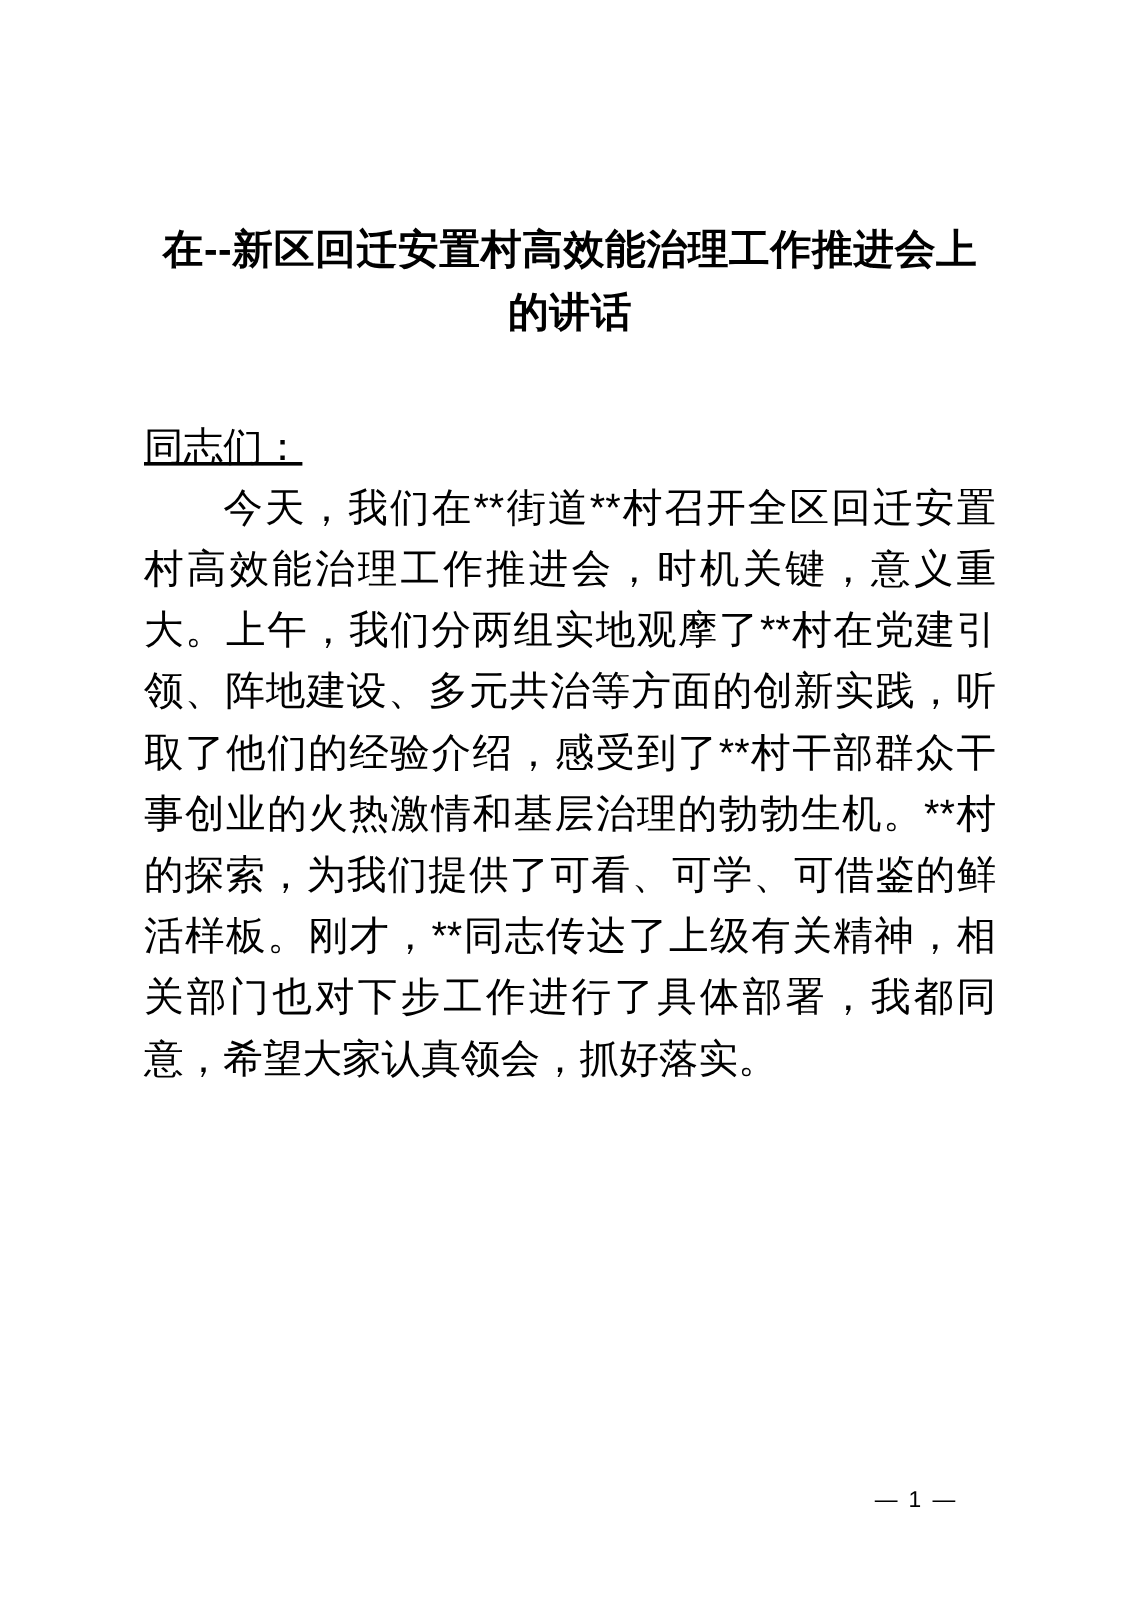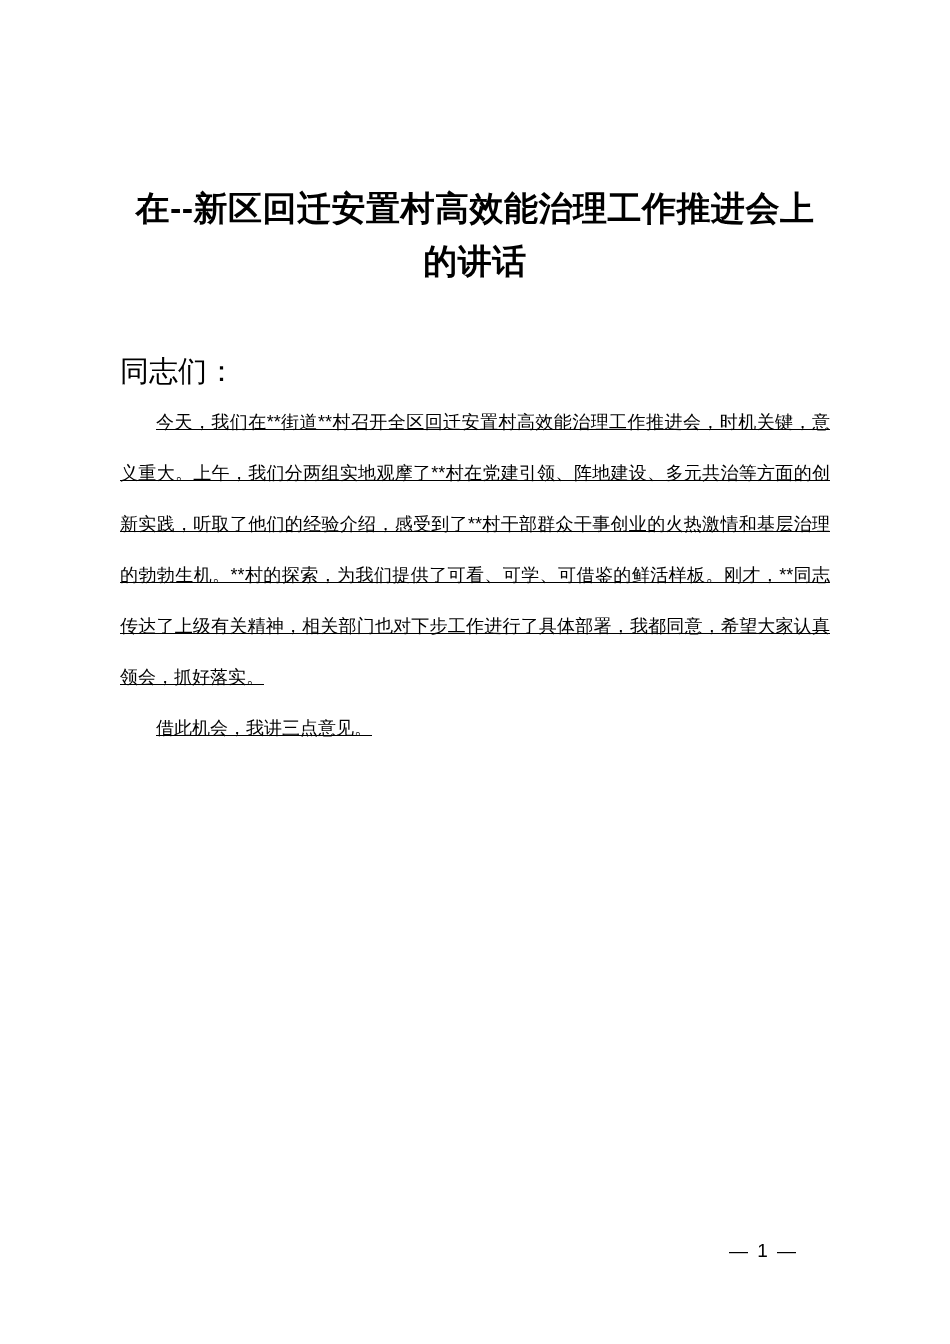--- a/index.html
+++ b/index.html
@@ -22,31 +22,31 @@
   .doc-title {
     margin: 0 0 58px 0;
     font-size: 34px;
     font-weight: bold;
     line-height: 53px;
     text-align: center;
     letter-spacing: 0.5px;
   }
   .salutation {
     margin: 0;
-    font-size: 29px;
+    font-size: 33px;
     line-height: 51px;
     text-align: justify;
+    text-decoration: underline;
   }
   .para {
     margin: 0;
-    font-size: 18px;
+    font-size: 33px;
     line-height: 51px;
     text-indent: 2em;
     text-align: justify;
-    text-decoration: underline;
   }
   .section-heading {
     margin: 0;
     font-size: 25px;
     font-weight: bold;
     line-height: 51px;
     text-indent: 2em;
     text-align: justify;
   }
   .page-footer {
@@ -63,19 +63,18 @@
 <body>
 
 <div class="page">
 
   <h1 class="doc-title">在--新区回迁安置村高效能治理工作推进会上的讲话</h1>
 
   <p class="salutation">同志们：</p>
 
   <p class="para">今天，我们在**街道**村召开全区回迁安置村高效能治理工作推进会，时机关键，意义重大。上午，我们分两组实地观摩了**村在党建引领、阵地建设、多元共治等方面的创新实践，听取了他们的经验介绍，感受到了**村干部群众干事创业的火热激情和基层治理的勃勃生机。**村的探索，为我们提供了可看、可学、可借鉴的鲜活样板。刚才，**同志传达了上级有关精神，相关部门也对下步工作进行了具体部署，我都同意，希望大家认真领会，抓好落实。</p>
 
-  <p class="para">借此机会，我讲三点意见。</p>
 
 
 
   <div class="page-footer">—  1  —</div>
 
 </div>
 
 </body></html>

